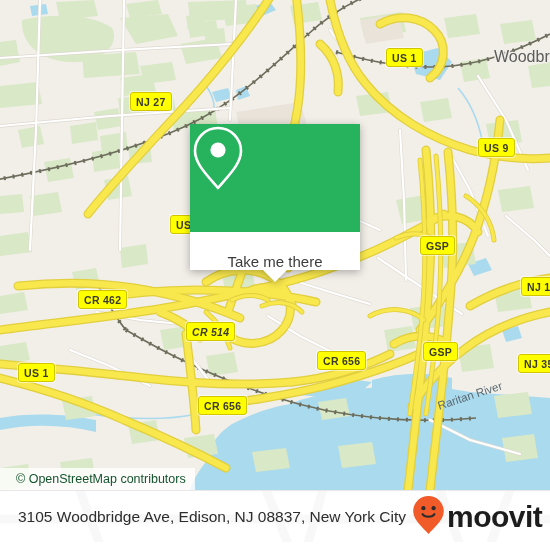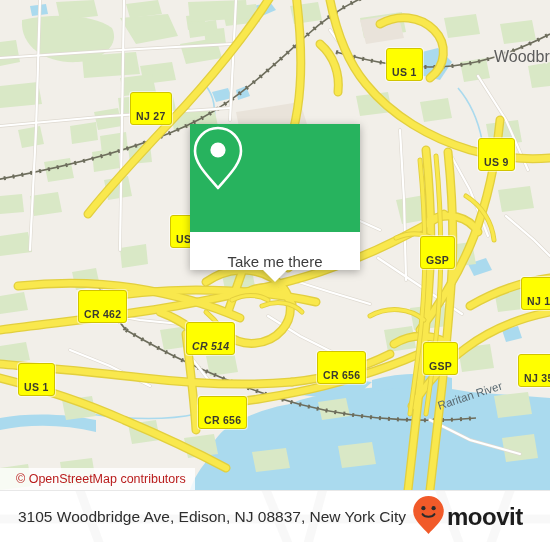--- a/index.html
+++ b/index.html
@@ -23,21 +23,21 @@
   
   .shield {
     position: absolute;
     background: #ffff00;
     border: 1.5px solid #d1c400;
     border-radius: 3px;
     color: #3b3b30;
     font-size: 10.5px;
     font-weight: bold;
     letter-spacing: .3px;
-    padding: 17px 5px 2px 5px;
+    padding: 3px 5px 2px 5px;
     white-space: nowrap;
     line-height: 12px;
     box-shadow: 0 0 0 1px rgba(255,255,255,.55);
   }
   
   .placename {
     position: absolute;
     color: #5c5c5c;
     font-size: 16px;
     white-space: nowrap;
@@ -80,21 +80,21 @@
     border-left: 12px solid transparent;
     border-right: 12px solid transparent;
     border-top: 12px solid #ffffff;
   }
 
   
   .attribution {
     position: absolute;
     left: 0; bottom: 0;
     background: rgba(255,255,255,.80);
-    color: #b91c1c;
+    color: #14532d;
     font-size: 12.5px;
     padding: 4px 9px 4px 16px;
     white-space: nowrap;
   }
 
   
   .footer {
     position: absolute;
     left: 0; top: 490px;
     width: 550px; height: 52px;
@@ -116,21 +116,21 @@
     font-size: 15.5px;
     line-height: 21px;
   }
   .footer-logo {
     position: relative;
     display: flex; align-items: center;
     margin-left: 4px;
   }
   .logo-word {
     color: #1c1c1c;
-    font-size: 24px;
+    font-size: 30px;
     font-weight: bold;
     letter-spacing: -.5px;
     margin-left: 2px;
     line-height: 30px;
   }
 </style>
 </head>
 <body>
 
 <div id="app">

